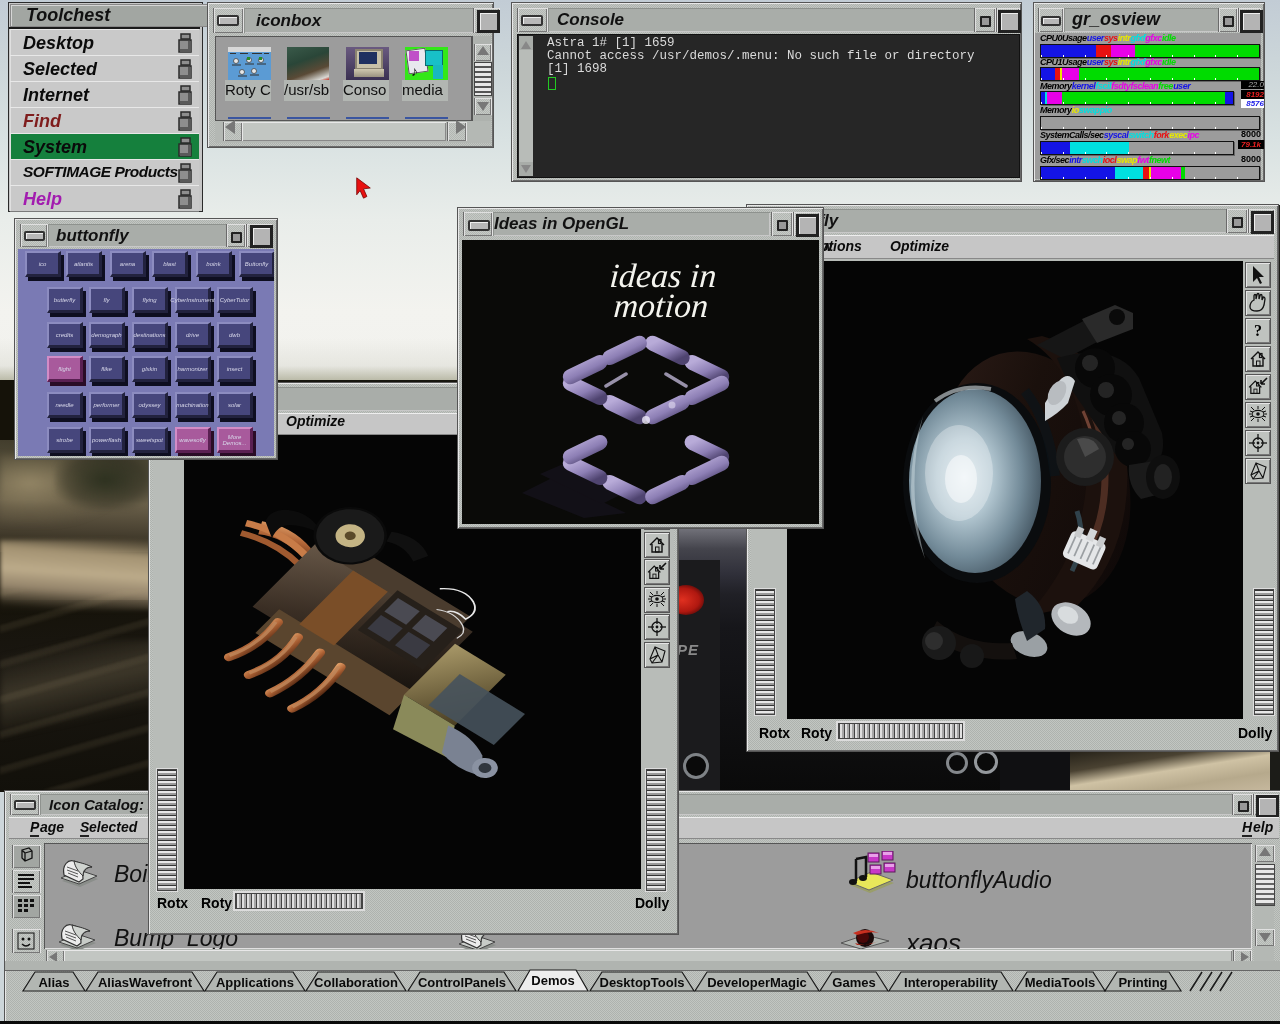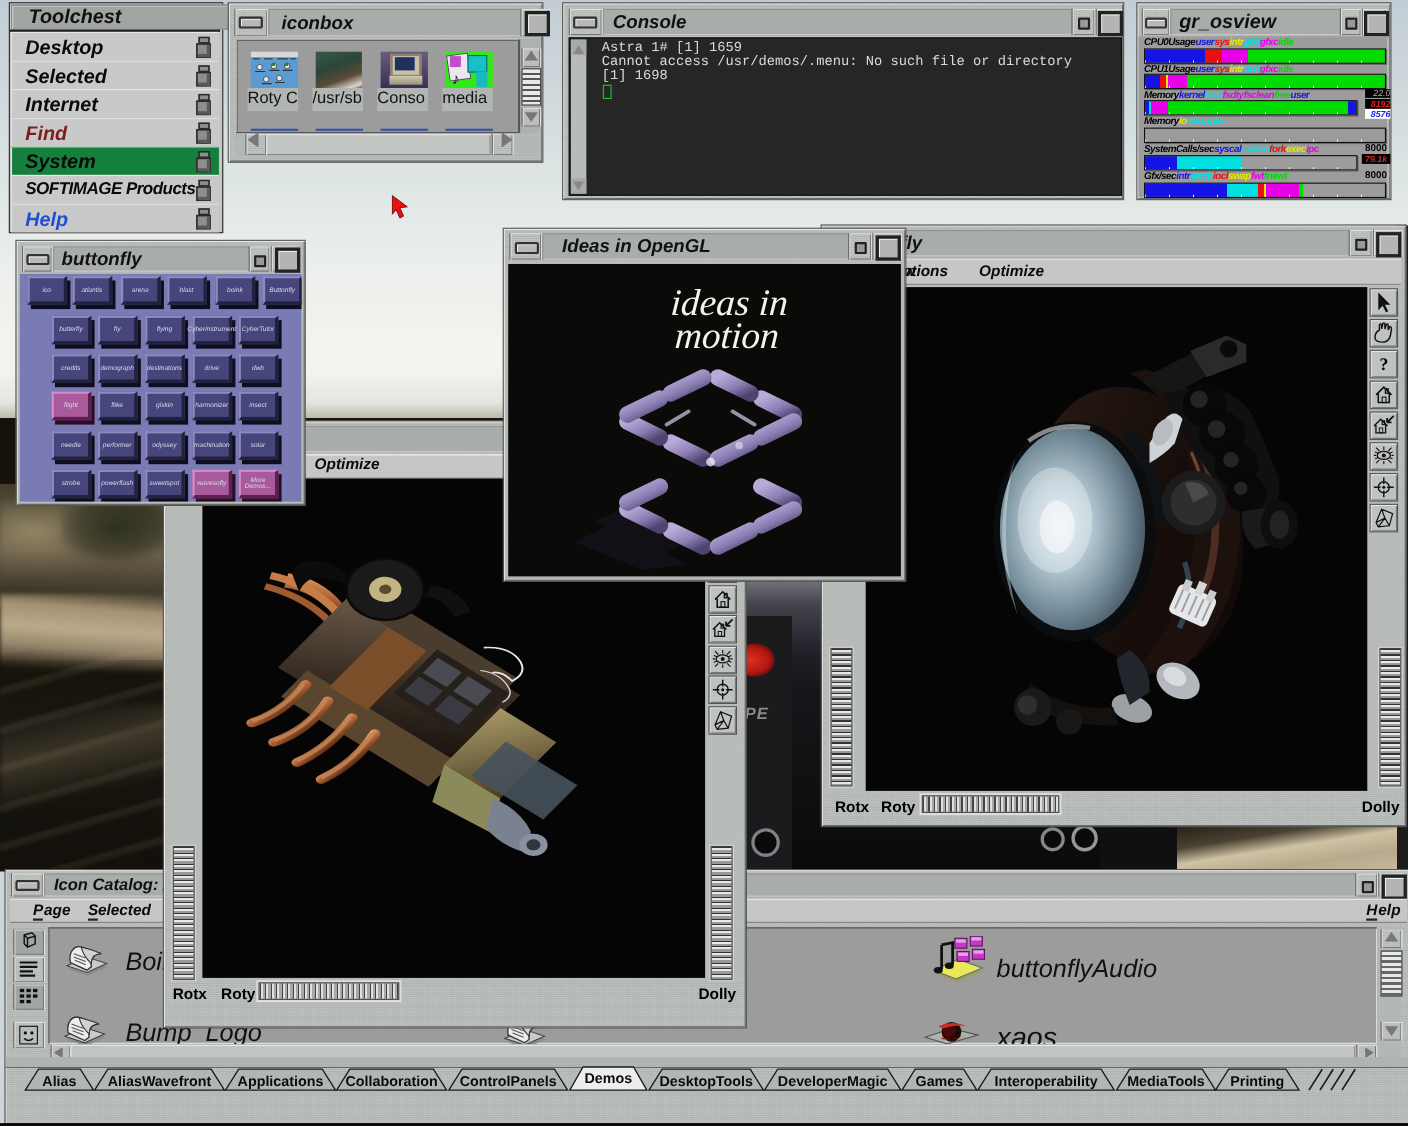--- a/index.html
+++ b/index.html
@@ -94,21 +94,21 @@
 <div class="abs" style="left:1px;top:156px;width:189px;height:25px;background:#c9c9c9;border-top:1px solid #e8e8e8;border-bottom:1px solid #7a7a7a;box-shadow:inset 1px 0 0 #e0e0e0">
         <span style="font-style:italic;font-weight:bold;font-size:18px;color:#0a0a0a;position:absolute;left:13px;top:3px;white-space:nowrap;font-size:15.5px;letter-spacing:-0.5px">SOFTIMAGE Products</span>
         <svg width="17" height="21" viewBox="0 0 17 21" style="position:absolute;right:6px;top:3px">
           <rect x="5" y="1" width="9" height="5" fill="#8e8e8e" stroke="#2a2a2a" stroke-width="1.5"></rect>
           <rect x="3" y="7" width="12" height="12" fill="#8e8e8e" stroke="#2a2a2a" stroke-width="1.5"></rect>
           <rect x="12" y="8" width="3" height="11" fill="#5a5a5a"></rect>
           <rect x="4" y="16" width="11" height="3" fill="#5a5a5a"></rect>
         </svg>
       </div>
 <div class="abs" style="left:1px;top:182px;width:189px;height:25px;background:#c9c9c9;border-top:1px solid #e8e8e8;border-bottom:1px solid #7a7a7a;box-shadow:inset 1px 0 0 #e0e0e0">
-        <span style="font-style:italic;font-weight:bold;font-size:18px;color:#1d4ed8;position:absolute;left:13px;top:3px;white-space:nowrap">Help</span>
+        <span style="font-style:italic;font-weight:bold;font-size:18px;color:#a21caf;position:absolute;left:13px;top:3px;white-space:nowrap">Help</span>
         <svg width="17" height="21" viewBox="0 0 17 21" style="position:absolute;right:6px;top:3px">
           <rect x="5" y="1" width="9" height="5" fill="#8e8e8e" stroke="#2a2a2a" stroke-width="1.5"></rect>
           <rect x="3" y="7" width="12" height="12" fill="#8e8e8e" stroke="#2a2a2a" stroke-width="1.5"></rect>
           <rect x="12" y="8" width="3" height="11" fill="#5a5a5a"></rect>
           <rect x="4" y="16" width="11" height="3" fill="#5a5a5a"></rect>
         </svg>
       </div>
 </div>
 
 <div class="abs frame" style="left:207px;top:2px;width:285px;height:144px">
@@ -478,21 +478,21 @@
  <div class="abs" style="left:8px;top:512px;font-weight:bold;font-size:14px">Rotx</div>
  <div class="abs" style="left:52px;top:512px;font-weight:bold;font-size:14px">Roty</div>
  <div class="abs twh" style="left:86px;top:510px;width:126px;height:14px;box-shadow:0 0 0 2px #dcdcdc"></div>
  <div class="abs" style="left:486px;top:512px;font-weight:bold;font-size:14px">Dolly</div>
 </div>
 
 <div class="abs frame" style="left:457px;top:207px;width:365px;height:320px;z-index:35">
  <div class="abs tbtn" style="left:5px;top:4px;width:28px;height:24px">
         <div class="mini" style="left:4px;top:8px;width:18px;height:7px"></div>
       </div>
- <div class="abs ttl" style="left:35px;top:4px;width:276px;height:24px;font-size:17px;padding-left:18px;line-height:24px">Ideas in OpenGL</div>
+ <div class="abs ttl" style="left:35px;top:4px;width:276px;height:24px;font-size:17px;padding-left:1px;line-height:24px">Ideas in OpenGL</div>
  <div class="abs tbtn" style="left:313px;top:4px;width:20px;height:24px">
         <div class="dot" style="left:5px;top:8px"></div>
       </div>
  <div class="abs tbtn" style="left:335px;top:4px;width:25px;height:24px">
         <div class="maxi" style="left:2px;top:2px"></div>
       </div>
  <div class="abs" style="left:4px;top:32px;width:357px;height:284px;background:#0a0a08;overflow:hidden">
   <div class="abs" style="left:100px;top:21px;width:200px;text-align:center;color:#f4f4ee;font-family:'Liberation Serif',serif;font-style:italic;font-size:34px;line-height:30px;transform:skewX(-4deg)">ideas in<br>motion</div>
   <svg class="abs" style="left:60px;top:68px" width="260" height="210" viewBox="0 0 260 210">
    <defs>

